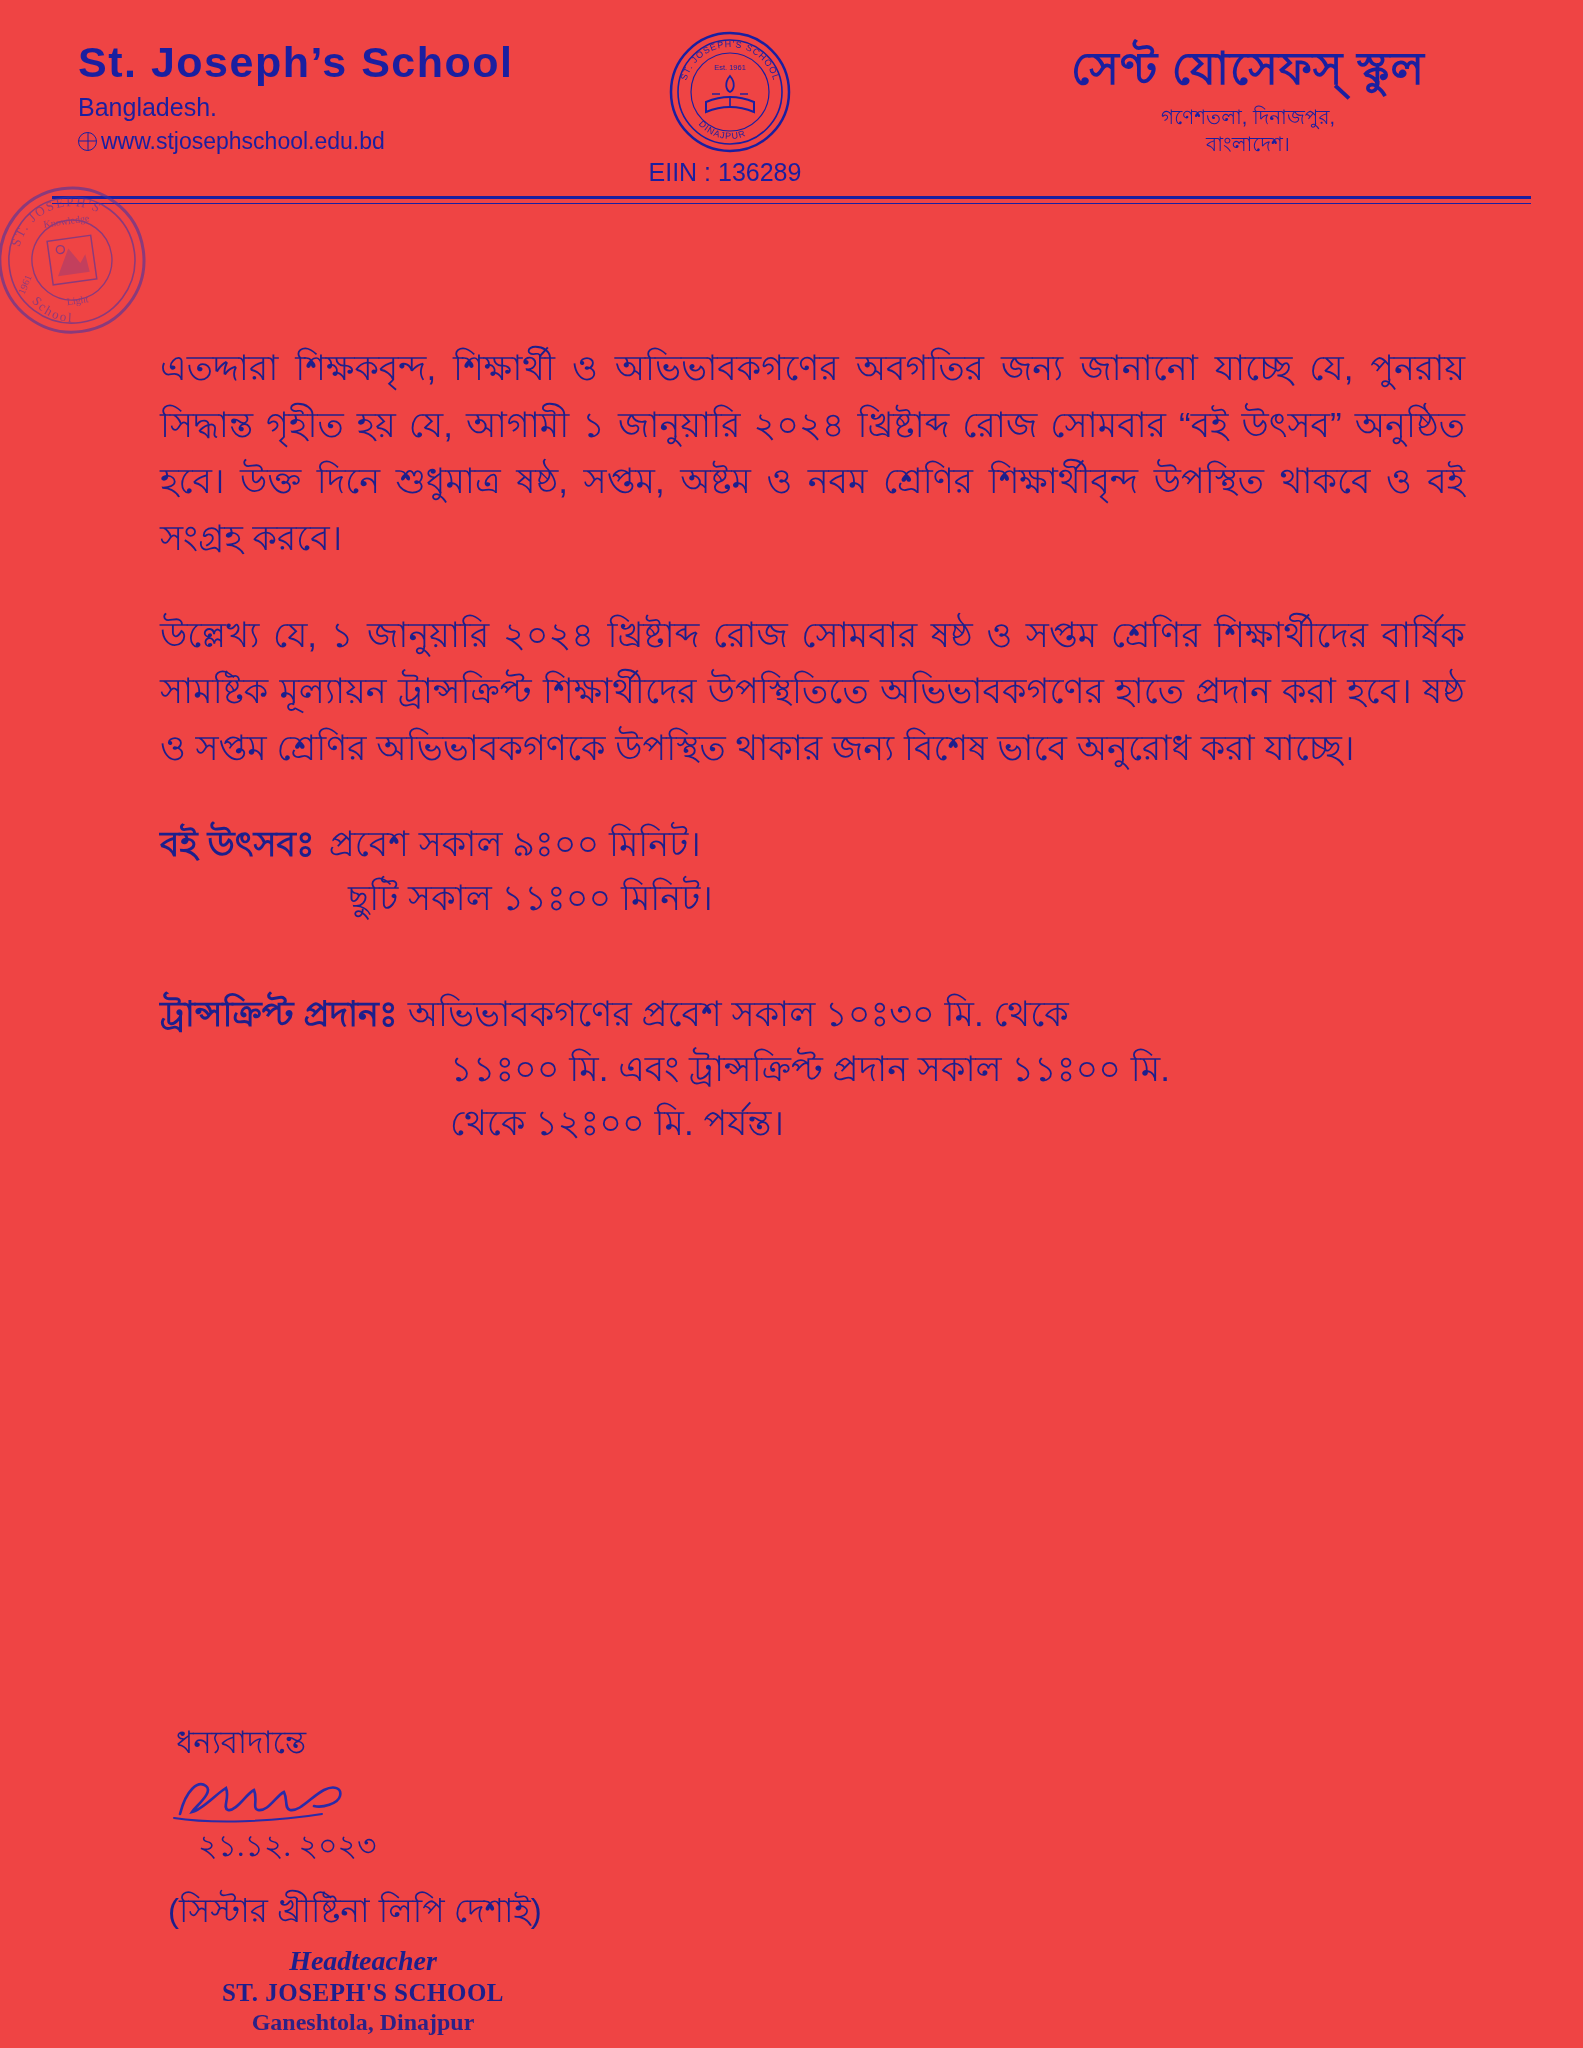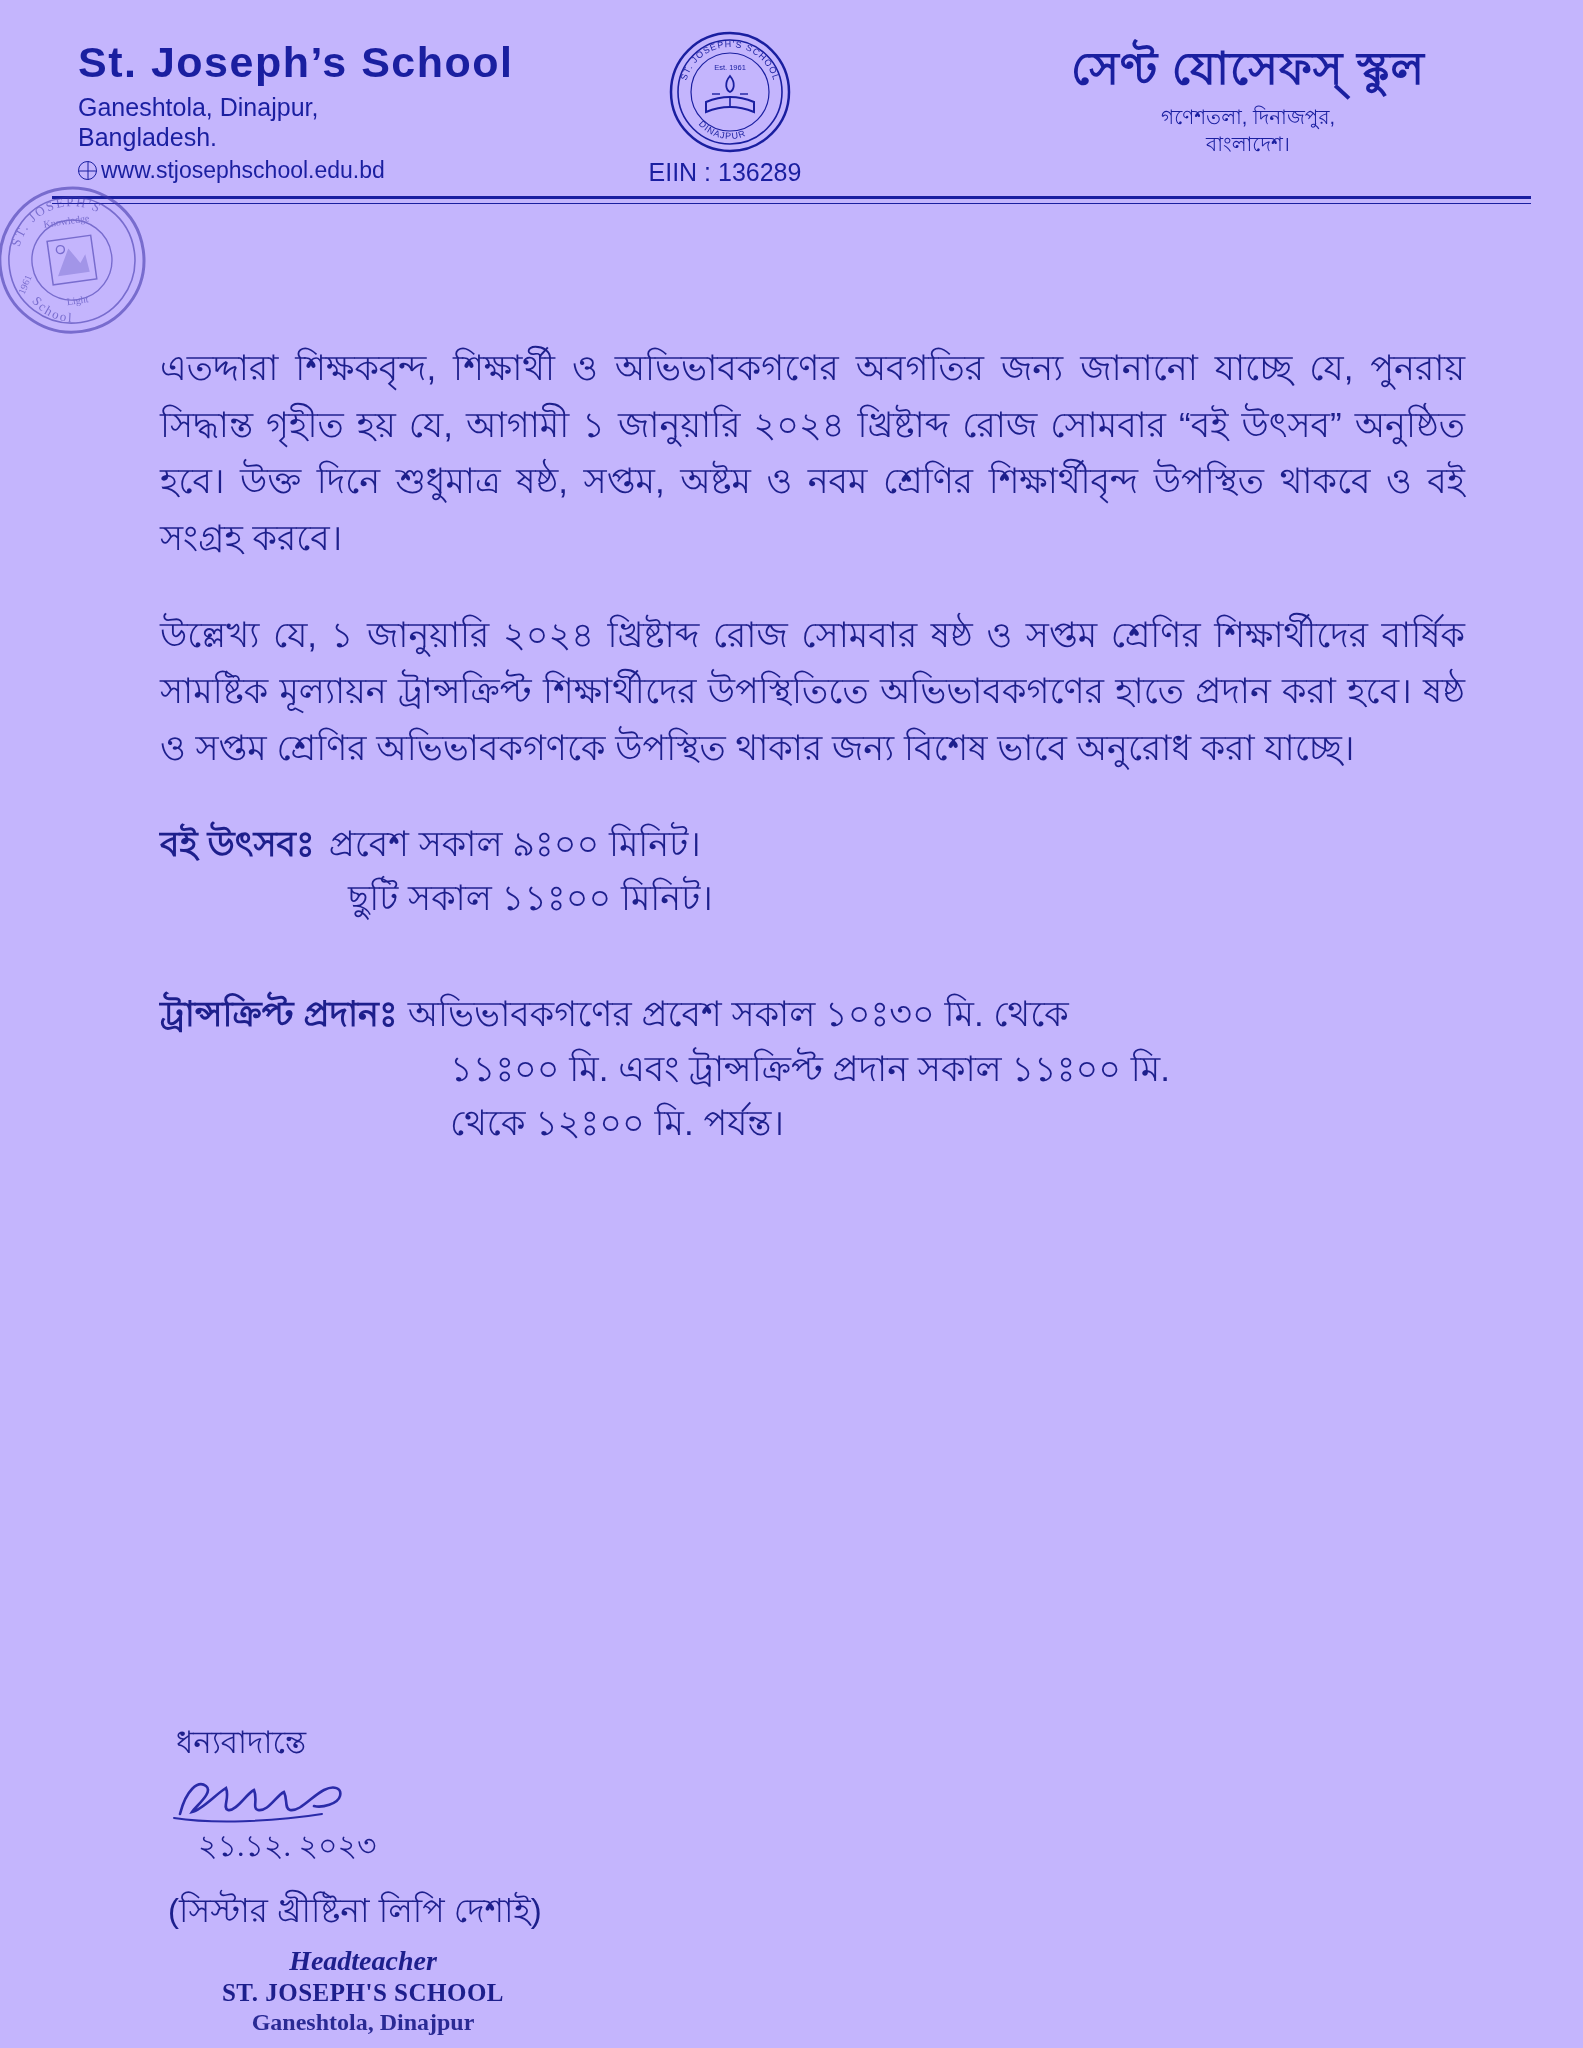--- a/index.html
+++ b/index.html
@@ -11,21 +11,21 @@
     width: 1583px;
     height: 2048px;
     position: relative;
     font-family: "Liberation Sans", sans-serif;
     color: #1d1f8c;
     overflow: hidden;
   }
   .page {
     position: absolute;
     inset: 0;
-    background: #c4b5fd;
+    background: #ef4444;
   }
 
   
   .header {
     position: absolute;
     top: 26px;
     left: 0;
     right: 0;
     height: 170px;
   }
@@ -258,21 +258,20 @@
 </head>
 <body>
 
 <div class="page">
 
   <div class="header">
 
     <div class="hdr-left">
       <div class="school-name">St. Joseph’s School</div>
       <div class="school-addr">
-        <div>Ganeshtola, Dinajpur,</div>
         <div>Bangladesh.</div>
       </div>
       <div class="school-web">
         <span class="globe"></span><span>www.stjosephschool.edu.bd</span>
       </div>
     </div>
 
     <div class="crest-wrap">
       <div class="crest">
         <svg width="124" height="124" viewBox="0 0 124 124" xmlns="http://www.w3.org/2000/svg">

